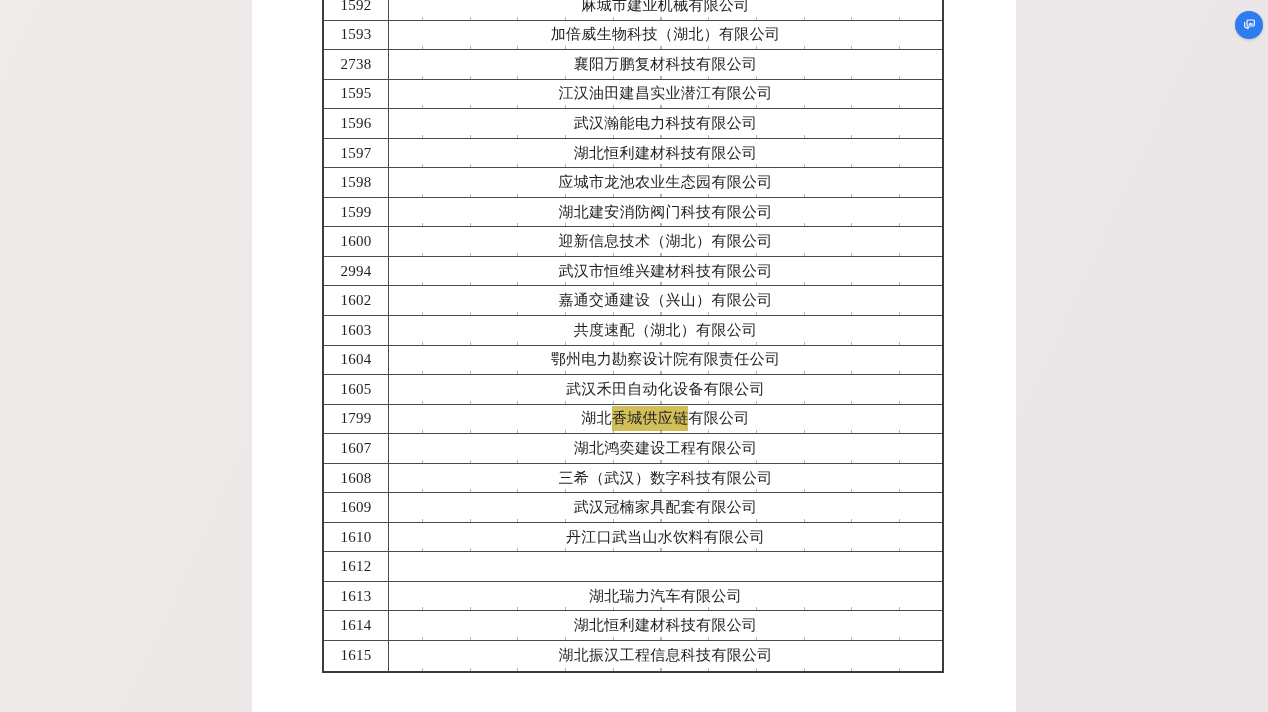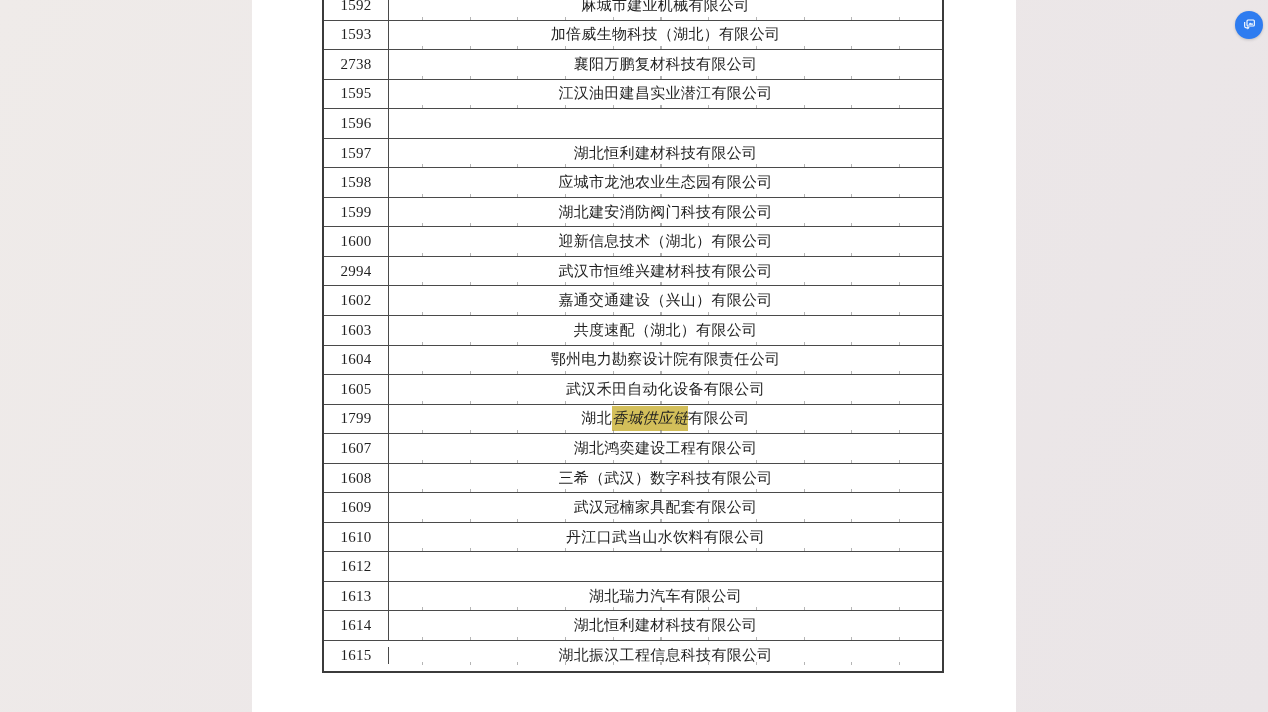--- a/index.html
+++ b/index.html
@@ -30,21 +30,21 @@
     border: 2px solid #3b3b3b;
     box-sizing: content-box;
     background: #ffffff;
   }
   .row {
     display: flex;
     height: 29.55px;
     box-sizing: border-box;
     border-bottom: 1px solid #4a4a4a;
   }
-  .row:last-child { border-bottom: none; align-items: center; }
+  .row:last-child { border-bottom: none; }
   .cell {
     display: flex;
     align-items: center;
     justify-content: center;
     font-size: 15px;
     color: #1f1f1f;
     letter-spacing: 0.3px;
     white-space: nowrap;
     overflow: hidden;
   }
@@ -66,21 +66,20 @@
     background-image: repeating-linear-gradient(
       to right,
       transparent 0, transparent 33px,
       rgba(120,120,120,0.55) 33px, rgba(120,120,120,0.55) 34px,
       transparent 34px, transparent 47.7px);
     pointer-events: none;
   }
   .search-highlight {
     background: var(--hl-color, #d3bf5a);
     padding: 3px 0;
-    font-style: italic;
   }
   .float-btn {
     position: absolute;
     left: 1235px; top: 11px;
     width: 28px; height: 28px;
     border-radius: 50%;
     background: var(--accent-blue, #2e7cf0);
     border: none;
     padding: 0;
     display: flex;
@@ -108,20 +107,21 @@
           <div class="row">
             <div class="cell cell-num">2738</div>
             <div class="cell cell-name">襄阳万鹏复材科技有限公司</div>
           </div>
           <div class="row">
             <div class="cell cell-num">1595</div>
             <div class="cell cell-name">江汉油田建昌实业潜江有限公司</div>
           </div>
           <div class="row">
             <div class="cell cell-num">1596</div>
+            <div class="cell cell-name">武汉瀚能电力科技有限公司</div>
           </div>
           <div class="row">
             <div class="cell cell-num">1597</div>
             <div class="cell cell-name">湖北恒利建材科技有限公司</div>
           </div>
           <div class="row">
             <div class="cell cell-num">1598</div>
             <div class="cell cell-name">应城市龙池农业生态园有限公司</div>
           </div>
           <div class="row">

